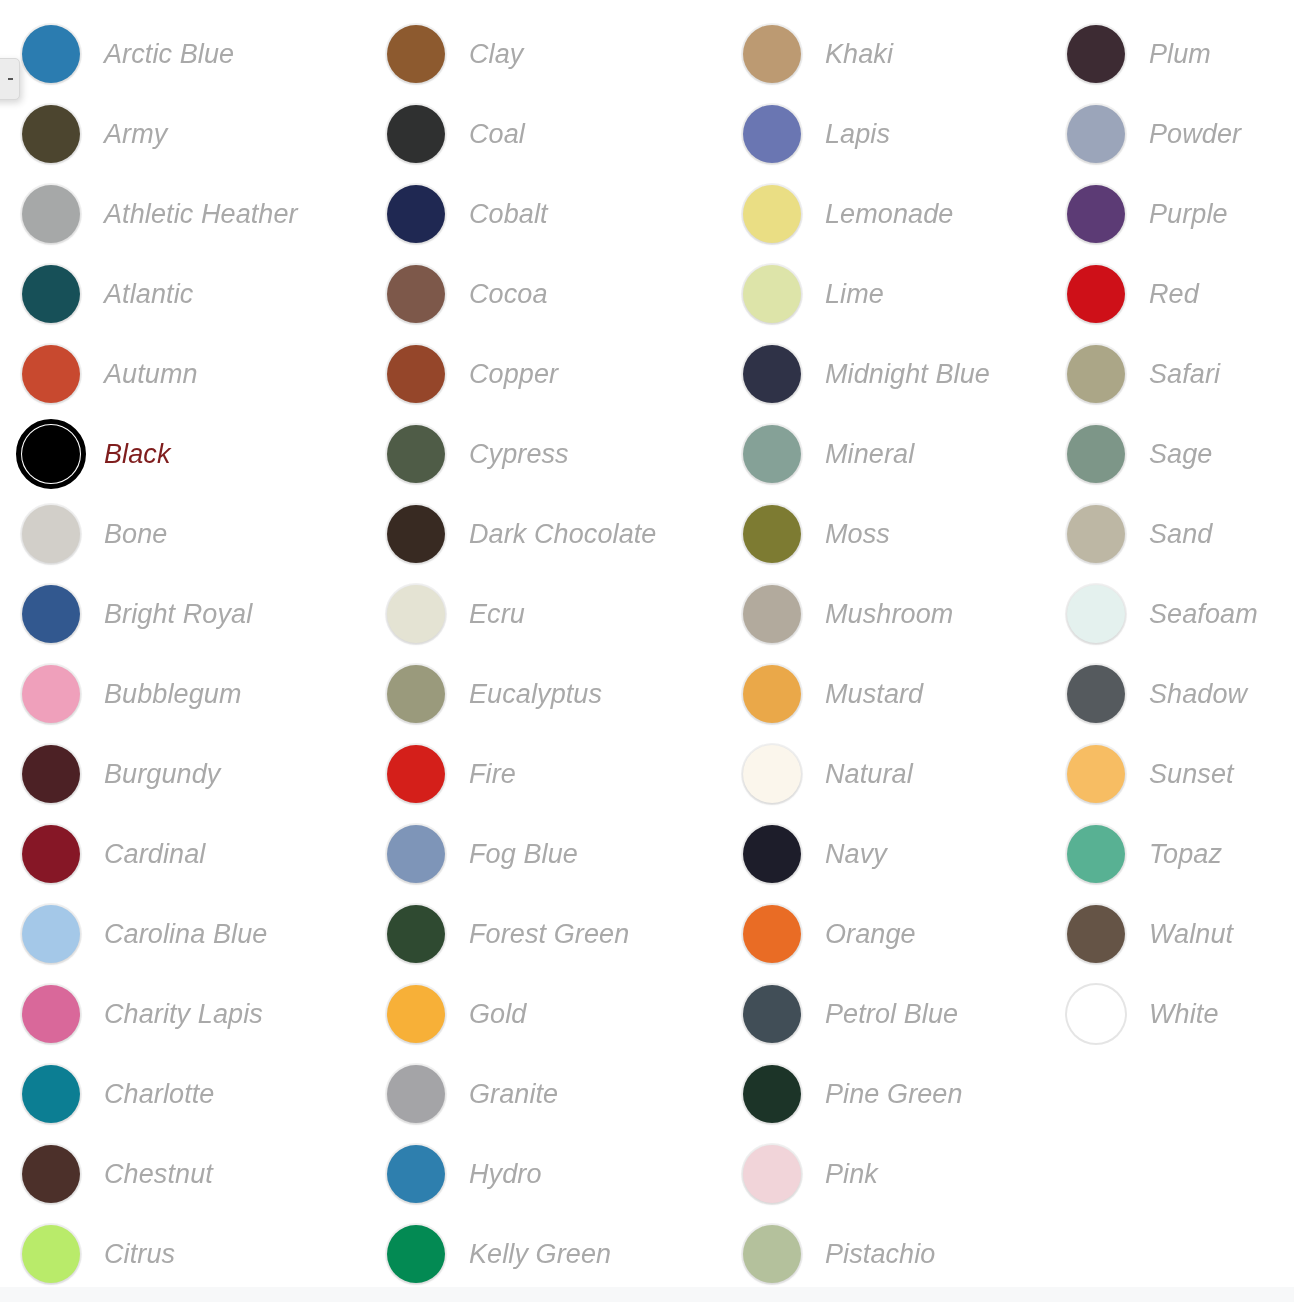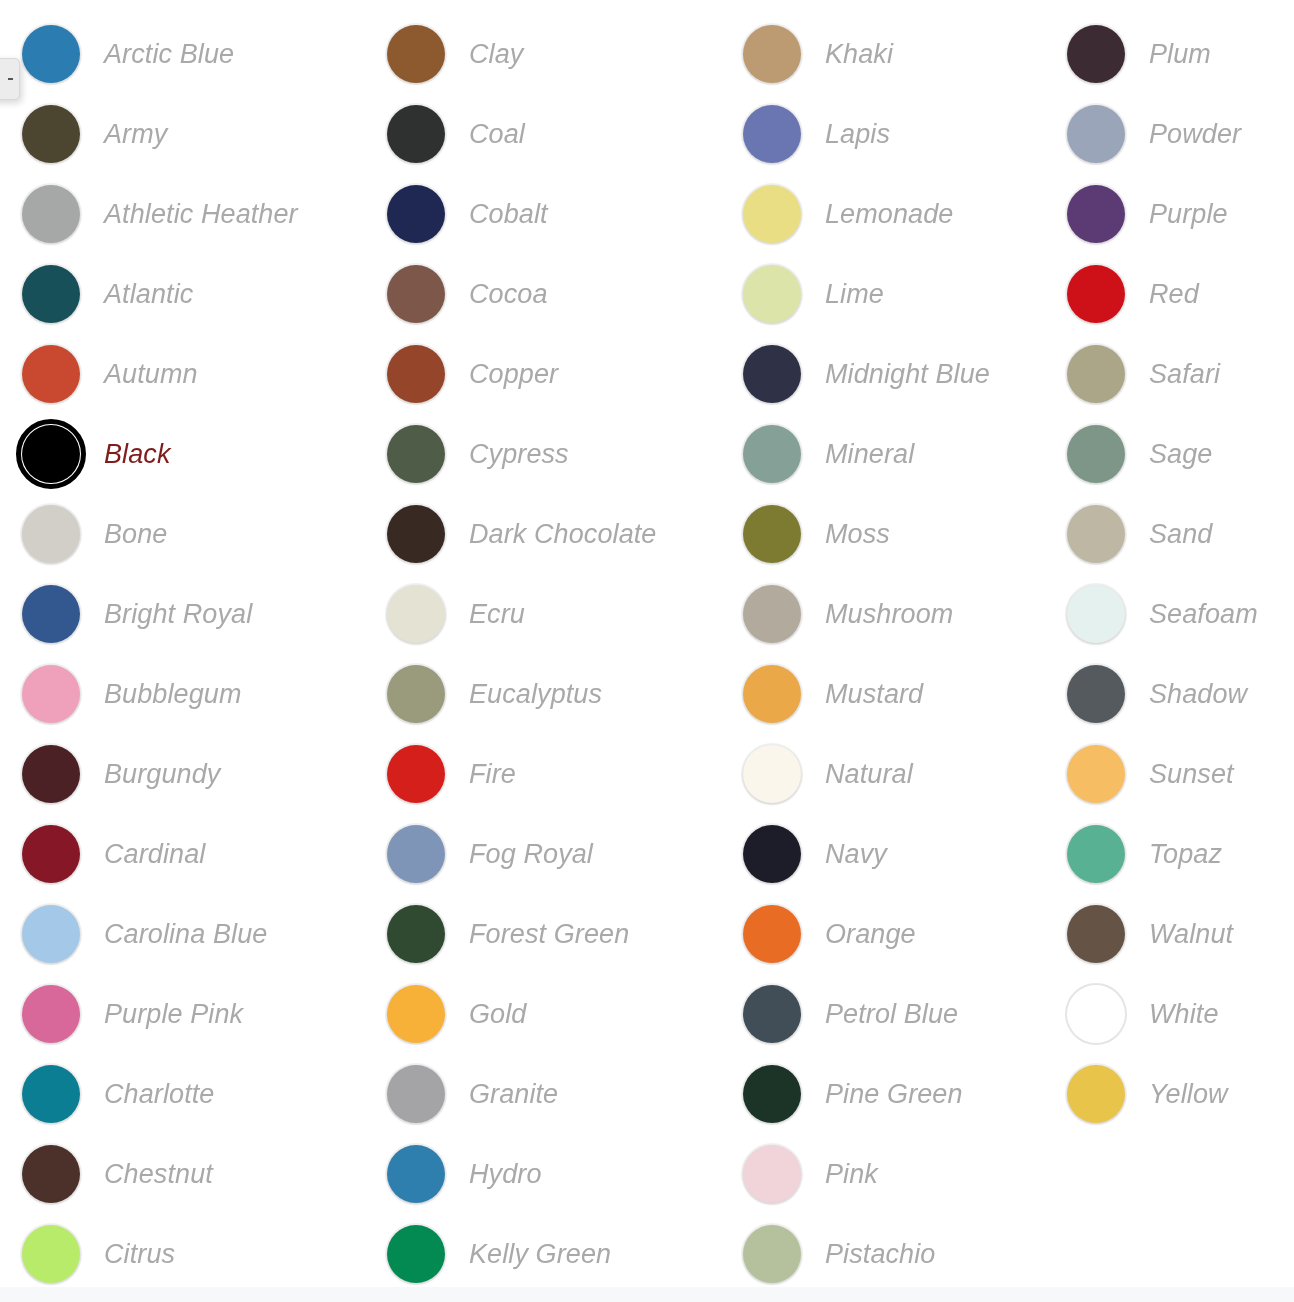--- a/index.html
+++ b/index.html
@@ -199,21 +199,21 @@
       <div class="swatch-item">
         <div class="swatch-dot-wrap">
           <div class="swatch-dot" style="background: rgb(164, 200, 232);"></div>
         </div>
         <span class="swatch-label">Carolina Blue</span>
       </div>
       <div class="swatch-item">
         <div class="swatch-dot-wrap">
           <div class="swatch-dot" style="background: rgb(217, 104, 154);"></div>
         </div>
-        <span class="swatch-label">Purple Pink</span>
+        <span class="swatch-label">Charity Lapis</span>
       </div>
       <div class="swatch-item">
         <div class="swatch-dot-wrap">
           <div class="swatch-dot" style="background: rgb(12, 126, 147);"></div>
         </div>
         <span class="swatch-label">Charlotte</span>
       </div>
       <div class="swatch-item">
         <div class="swatch-dot-wrap">
           <div class="swatch-dot" style="background: rgb(76, 48, 42);"></div>
@@ -283,21 +283,21 @@
       <div class="swatch-item">
         <div class="swatch-dot-wrap">
           <div class="swatch-dot" style="background: rgb(212, 31, 26);"></div>
         </div>
         <span class="swatch-label">Fire</span>
       </div>
       <div class="swatch-item">
         <div class="swatch-dot-wrap">
           <div class="swatch-dot" style="background: rgb(126, 149, 184);"></div>
         </div>
-        <span class="swatch-label">Fog Royal</span>
+        <span class="swatch-label">Fog Blue</span>
       </div>
       <div class="swatch-item">
         <div class="swatch-dot-wrap">
           <div class="swatch-dot" style="background: rgb(47, 74, 49);"></div>
         </div>
         <span class="swatch-label">Forest Green</span>
       </div>
       <div class="swatch-item">
         <div class="swatch-dot-wrap">
           <div class="swatch-dot" style="background: rgb(247, 176, 56);"></div>
@@ -488,26 +488,20 @@
         <div class="swatch-dot-wrap">
           <div class="swatch-dot" style="background: rgb(101, 84, 70);"></div>
         </div>
         <span class="swatch-label">Walnut</span>
       </div>
       <div class="swatch-item">
         <div class="swatch-dot-wrap">
           <div class="swatch-dot" style="background: rgb(255, 255, 255); box-shadow: rgba(0, 0, 0, 0.1) 0px 0px 0px 2px;"></div>
         </div>
         <span class="swatch-label">White</span>
-      </div>
-      <div class="swatch-item">
-        <div class="swatch-dot-wrap">
-          <div class="swatch-dot" style="background: rgb(233, 196, 74);"></div>
-        </div>
-        <span class="swatch-label">Yellow</span>
       </div>
     </div>
 </div>
 
 <div id="edge-floating-control">
   <span class="edge-mark"></span>
 </div>
 
 <div id="bottom-edge-strip"></div>
 

